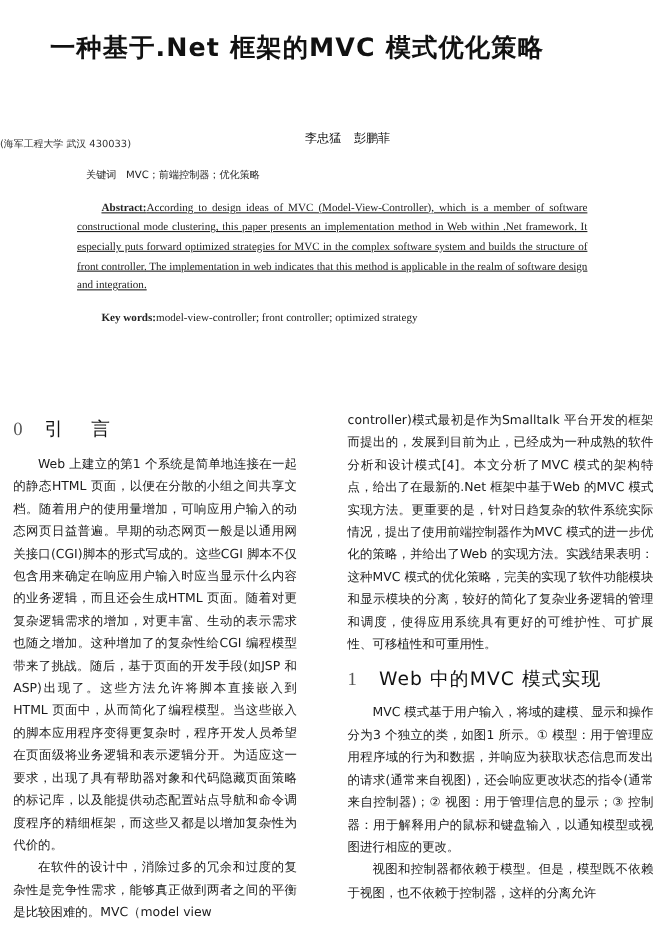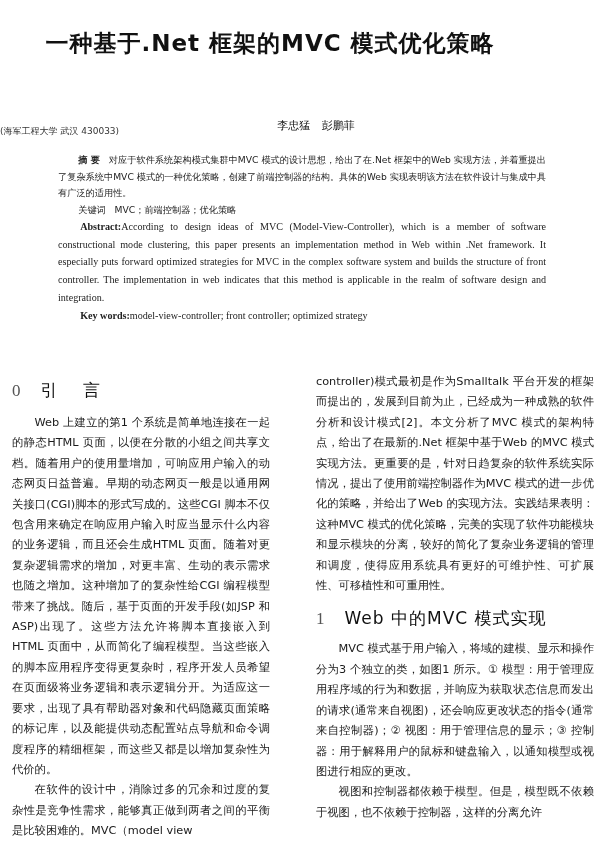--- a/index.html
+++ b/index.html
@@ -21,25 +21,25 @@
     position: absolute; left: 0; width: 600px; top: 150px;
     font-size: 9px; color: #333;
   }
   .abstract-block {
     position: absolute; left: 58px; width: 488px; top: 152px;
     font-size: 9.2px; line-height: 16.5px; color: #222;
   }
   .abstract-block .cn-abs { text-indent: 2.2em; text-align: justify; margin: 0; }
   .abstract-block .meta { margin: 0; padding-left: 2.2em; }
   .abstract-block .en-abs {
-    margin: 0; text-indent: 2.2em; text-align: justify;
-    font-family: "Liberation Serif", "DejaVu Serif", serif; font-size: 10.1px; line-height: 17.7px;
+    margin: 12px; text-indent: 2.2em; text-align: justify;
+    font-family: "Liberation Serif", "DejaVu Serif", serif; font-size: 10.1px; line-height: 17.7px; text-decoration: underline;
   }
   .abstract-block .en-kw {
-    margin: 0; padding-left: 2.2em;
+    margin: 12px; padding-left: 2.2em;
     font-family: "Liberation Serif", "DejaVu Serif", serif; font-size: 10.1px; line-height: 17.7px;
   }
   .b { font-weight: bold; }
   .col {
     position: absolute; top: 370px; width: 258px;
     font-size: 11.3px; line-height: 20.4px; color: #1a1a1a;
     text-align: justify;
   }
   .col.left { left: 12px; }
   .col.right { left: 316px; width: 278px; top: 372px; }
@@ -54,42 +54,39 @@
   .sec-head.s1 .txt { letter-spacing: 1px; }
 </style>
 </head>
 <body>
 
 <div class="title">一种基于.Net 框架的MVC 模式优化策略</div>
 <div class="authors">李忠猛  彭鹏菲</div>
 <div class="affil" style="top:125px;">(海军工程大学  武汉 430033)</div>
 
 <div class="abstract-block">
-  <p class="cn-abs">
-    <span class="b">摘  要</span>&nbsp;&nbsp;&nbsp;<span>对应于软件系统架构模式集群中MVC 模式的设计思想，给出了在.Net 框架中的Web 实现方法，并着重提出了复杂系统中MVC 模式的一种优化策略，创建了前端控制器的结构。具体的Web 实现表明该方法在软件设计与集成中具有广泛的适用性。</span>
-  </p>
   <p class="meta">
     <span>关键词</span>&nbsp;&nbsp;&nbsp;<span>MVC；前端控制器；优化策略</span>
   </p>
   <p class="en-abs">
     <span class="b">Abstract:</span><span>According to design ideas of MVC (Model-View-Controller), which is a member of software constructional mode clustering, this paper presents an implementation method in Web within .Net framework. It especially puts forward optimized strategies for MVC in the complex software system and builds the structure of front controller. The implementation in web indicates that this method is applicable in the realm of software design and integration.</span>
   </p>
   <p class="en-kw">
     <span class="b">Key words:</span><span>model-view-controller; front controller; optimized strategy</span>
   </p>
 </div>
 
 <div class="col left">
   <div class="sec-head">
     <span class="num">0</span><span class="txt">引  言</span>
   </div>
   <p class="indent">Web 上建立的第1 个系统是简单地连接在一起的静态HTML 页面，以便在分散的小组之间共享文档。随着用户的使用量增加，可响应用户输入的动态网页日益普遍。早期的动态网页一般是以通用网关接口(CGI)脚本的形式写成的。这些CGI 脚本不仅包含用来确定在响应用户输入时应当显示什么内容的业务逻辑，而且还会生成HTML 页面。随着对更复杂逻辑需求的增加，对更丰富、生动的表示需求也随之增加。这种增加了的复杂性给CGI 编程模型带来了挑战。随后，基于页面的开发手段(如JSP 和ASP)出现了。这些方法允许将脚本直接嵌入到HTML 页面中，从而简化了编程模型。当这些嵌入的脚本应用程序变得更复杂时，程序开发人员希望在页面级将业务逻辑和表示逻辑分开。为适应这一要求，出现了具有帮助器对象和代码隐藏页面策略的标记库，以及能提供动态配置站点导航和命令调度程序的精细框架，而这些又都是以增加复杂性为代价的。</p>
   <p class="indent">在软件的设计中，消除过多的冗余和过度的复杂性是竞争性需求，能够真正做到两者之间的平衡是比较困难的。MVC（model view</p>
 </div>
 
 <div class="col right">
-  <p>controller)模式最初是作为Smalltalk 平台开发的框架而提出的，发展到目前为止，已经成为一种成熟的软件分析和设计模式[2]。本文分析了MVC 模式的架构特点，给出了在最新的.Net 框架中基于Web 的MVC 模式实现方法。更重要的是，针对日趋复杂的软件系统实际情况，提出了使用前端控制器作为MVC 模式的进一步优化的策略，并给出了Web 的实现方法。实践结果表明：这种MVC 模式的优化策略，完美的实现了软件功能模块和显示模块的分离，较好的简化了复杂业务逻辑的管理和调度，使得应用系统具有更好的可维护性、可扩展性、可移植性和可重用性。</p>
+  <p>controller)模式最初是作为Smalltalk 平台开发的框架而提出的，发展到目前为止，已经成为一种成熟的软件分析和设计模式[4]。本文分析了MVC 模式的架构特点，给出了在最新的.Net 框架中基于Web 的MVC 模式实现方法。更重要的是，针对日趋复杂的软件系统实际情况，提出了使用前端控制器作为MVC 模式的进一步优化的策略，并给出了Web 的实现方法。实践结果表明：这种MVC 模式的优化策略，完美的实现了软件功能模块和显示模块的分离，较好的简化了复杂业务逻辑的管理和调度，使得应用系统具有更好的可维护性、可扩展性、可移植性和可重用性。</p>
   <div class="sec-head s1">
     <span class="num">1</span><span class="txt">Web 中的MVC 模式实现</span>
   </div>
   <p class="indent">MVC 模式基于用户输入，将域的建模、显示和操作分为3 个独立的类，如图1 所示。① 模型：用于管理应用程序域的行为和数据，并响应为获取状态信息而发出的请求(通常来自视图)，还会响应更改状态的指令(通常来自控制器)；② 视图：用于管理信息的显示；③ 控制器：用于解释用户的鼠标和键盘输入，以通知模型或视图进行相应的更改。</p>
   <p class="indent">视图和控制器都依赖于模型。但是，模型既不依赖于视图，也不依赖于控制器，这样的分离允许</p>
 </div>
 
 </body></html>

